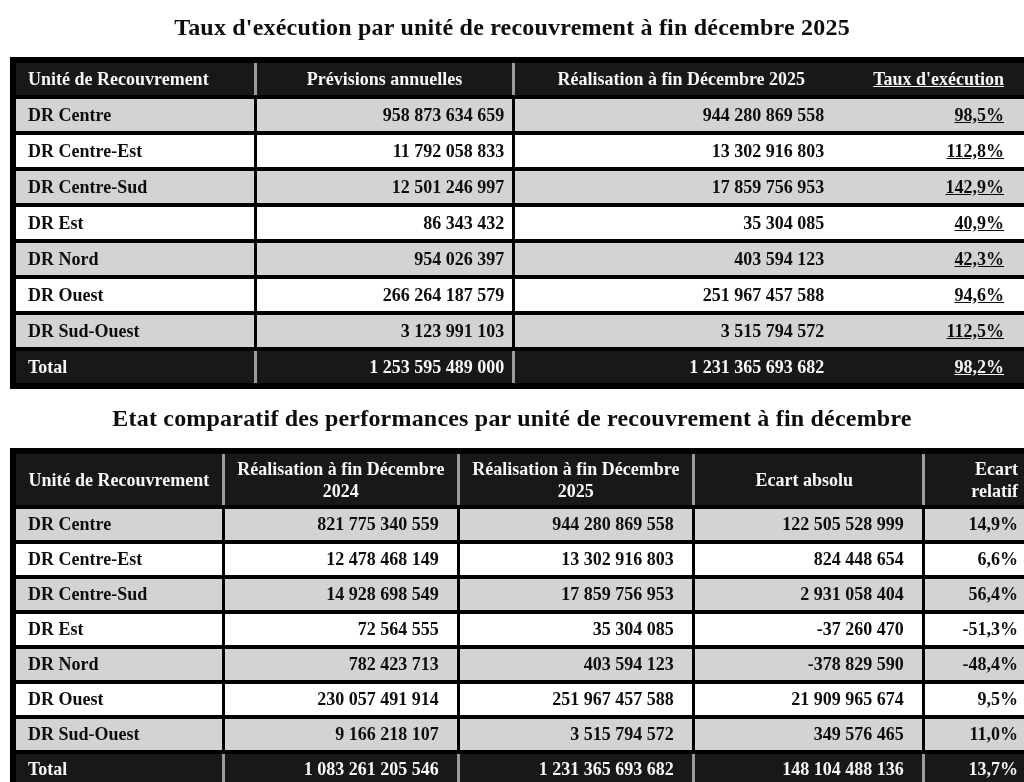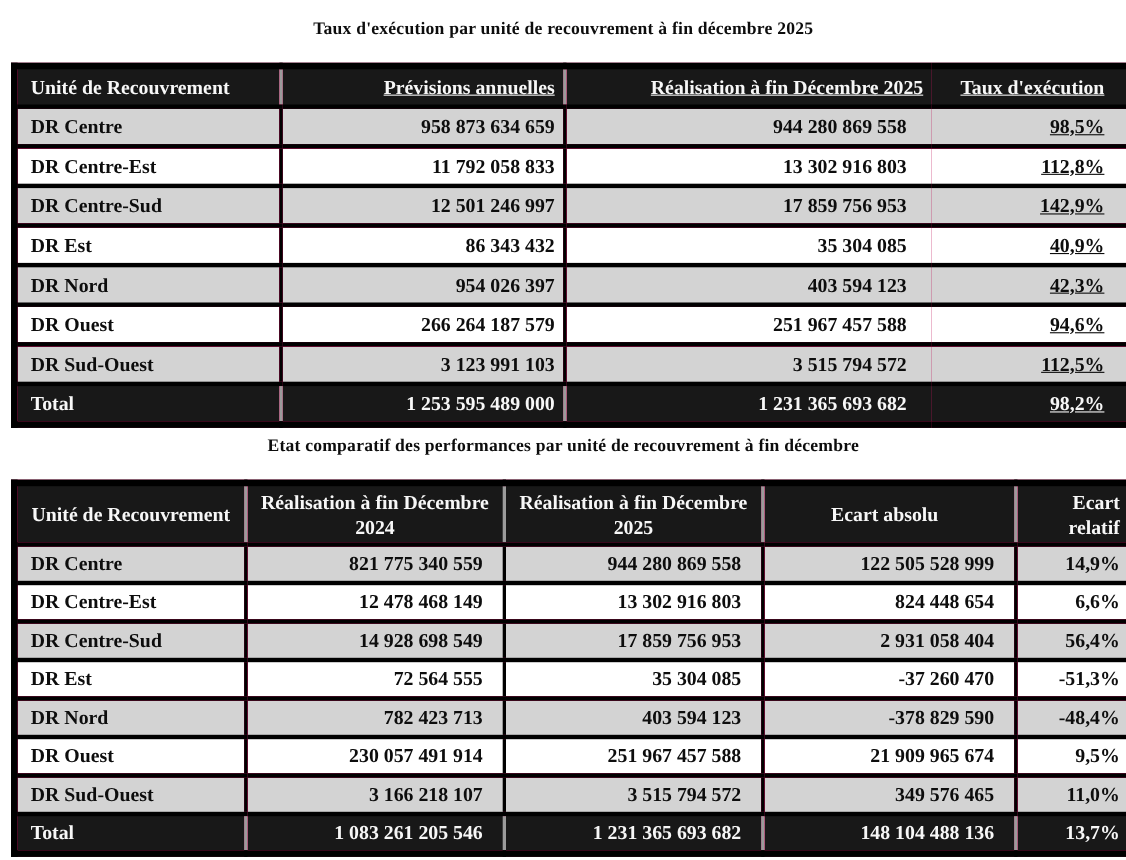--- a/index.html
+++ b/index.html
@@ -7,26 +7,26 @@
     width: 1024px; height: 782px;
     background: #ffffff;
     overflow: hidden;
     font-family: "Liberation Serif", "DejaVu Serif", serif;
     font-weight: bold;
     color: #0d0d0d;
   }
   .doc-title {
     margin: 10px 10px 0 10px;
     text-align: center;
-    font-size: 16px;
+    font-size: 24px;
     line-height: 34px;
     font-weight: bold;
     letter-spacing: 0.2px;
   }
-  .doc-title.second { margin-top: 0; }
+  .doc-title.second { margin-top: 12px; }
 
   table {
     border-collapse: collapse;
     table-layout: fixed;
     width: 1024px;
     margin: 13px 0 0 10px;
     border: 6px solid #000000;
     background: #be185d;
     font-size: 18px;
   }
@@ -45,21 +45,21 @@
   
   tr.gray td { background: #d3d3d3; }
   tr.white td { background: #ffffff; }
 
   
   .t1 th, .t1 td { height: 32px; }
   .t1 .c0 { text-align: left;  padding-left: 12px; }
   .t1 .c1 { text-align: right; }
   .t1 .c2 { text-align: right; padding-right: 23px; }
   .t1 .c3 { text-align: right; padding-right: 24px; text-decoration: underline; }
-  .t1 thead .c1, .t1 thead .c2 { padding-right: 8px; text-decoration: underline; }
+  .t1 thead .c1, .t1 thead .c2 { text-align: center; padding-right: 8px; }
   .t1 thead .c3 { text-align: right; }
   .t1 .c0, .t1 .c1 { border-right: 3px solid #000000; }
   .t1 thead .c0, .t1 thead .c1,
   .t1 tr.total .c0, .t1 tr.total .c1 { border-right: 3px solid #9b9b9b; }
 
   
   .t2 td { height: 31px; padding-left: 12px; }
   .t2 thead th { height: 51px; white-space: normal; line-height: 22px; font-size: 18px; }
   .t2 .c0 { text-align: left;  padding-left: 12px; }
   .t2 .c1, .t2 .c2, .t2 .c3 { text-align: right; padding-right: 18px; }
@@ -202,21 +202,21 @@
     </tr>
     <tr class="white">
       <td class="c0">DR Ouest</td>
       <td class="c1">230 057 491 914</td>
       <td class="c2">251 967 457 588</td>
       <td class="c3">21 909 965 674</td>
       <td class="c4">9,5%</td>
     </tr>
     <tr class="gray">
       <td class="c0">DR Sud-Ouest</td>
-      <td class="c1">3 166 218 107</td>
+      <td class="c1">9 166 218 107</td>
       <td class="c2">3 515 794 572</td>
       <td class="c3">349 576 465</td>
       <td class="c4">11,0%</td>
     </tr>
     <tr class="total">
       <td class="c0">Total</td>
       <td class="c1">1 083 261 205 546</td>
       <td class="c2">1 231 365 693 682</td>
       <td class="c3">148 104 488 136</td>
       <td class="c4">13,7%</td>

